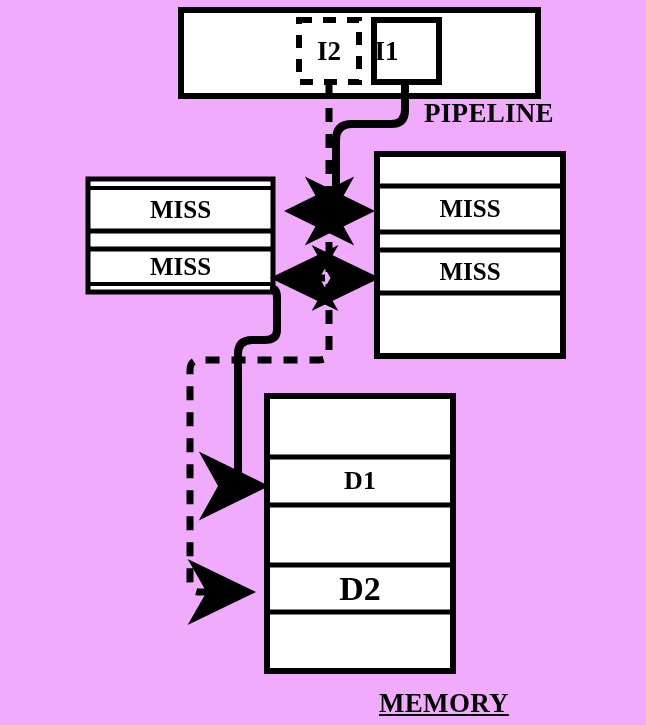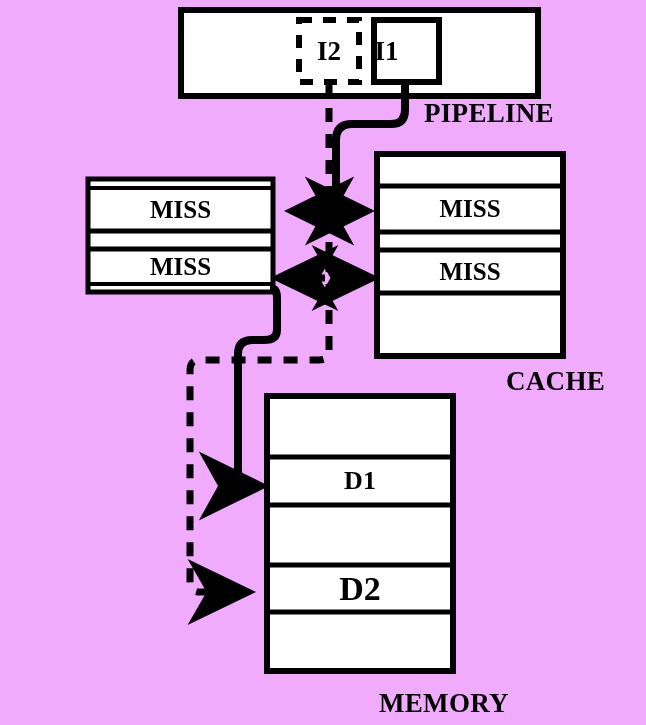--- a/index.html
+++ b/index.html
@@ -110,20 +110,19 @@
 
   <div class="lbl box-title" style="left:412px; top:98px;margin-left:12px;">PIPELINE</div>
 
   <div class="cell-text" style="left:88px; top:188px; width:185px; height:43px; font-size:25px;">MISS</div>
   <div class="cell-text" style="left:88px; top:249px; width:185px; height:35px; font-size:25px;">MISS</div>
 
 
   <div class="cell-text" style="left:377px; top:186px; width:186px; height:46px; font-size:25px;">MISS</div>
   <div class="cell-text" style="left:377px; top:250px; width:186px; height:43px; font-size:25px;">MISS</div>
 
-  <div class="lbl box-title" style="left:506px; top:366px;">CACHE</div>
 
   <div class="cell-text" style="left:267px; top:457px; width:186px; height:48px; font-size:26px;">D1</div>
   <div class="cell-text" style="left:267px; top:565px; width:186px; height:47px; font-size:34px;">D2</div>
 
-  <div class="lbl box-title" style="left:379px; top:688px;">MEMORY</div>
+  <div class="lbl box-title" style="left:379px; top:688px;text-decoration:underline;">MEMORY</div>
 
 </div>
 
 </body></html>

